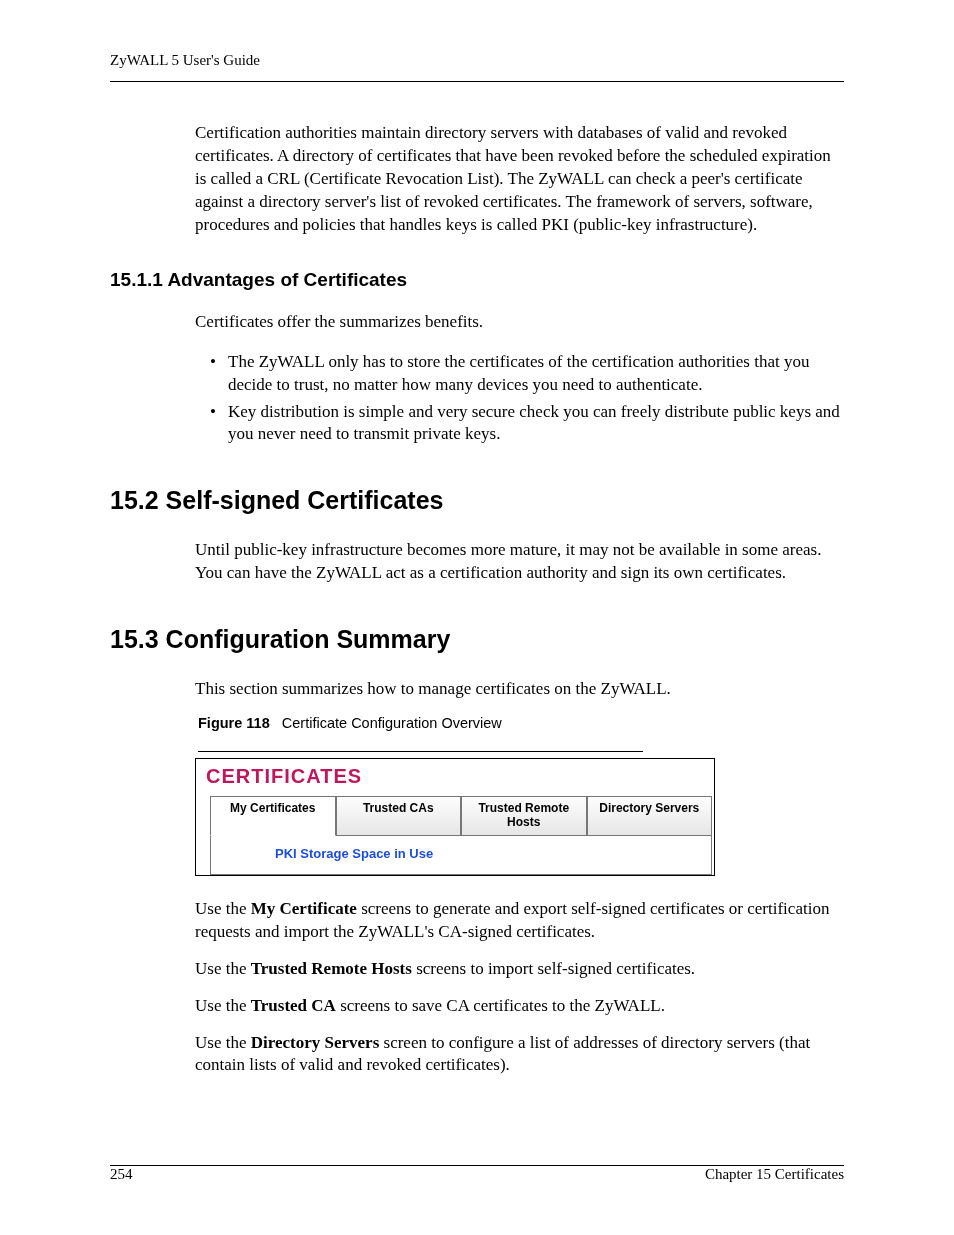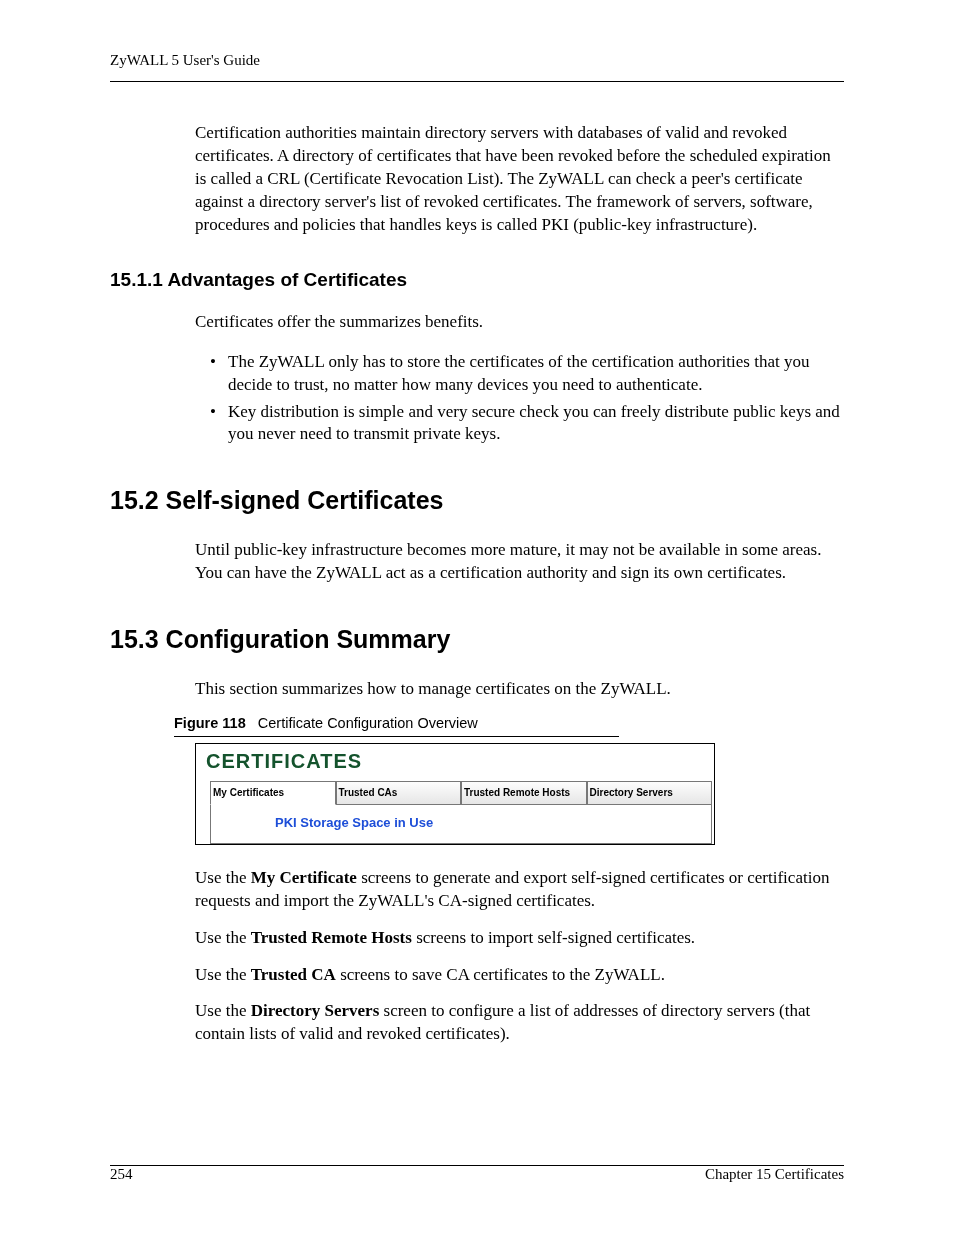--- a/index.html
+++ b/index.html
@@ -57,57 +57,58 @@
   }
   .bullet-list li::before {
     content: "•";
     position: absolute;
     left: 0;
     top: 0;
   }
   .figure-caption {
     font-family: Arial, Helvetica, sans-serif;
     font-size: 14.5px;
-    margin-left: 64px;
+    margin-left: 88px;
     margin-top: 10px;
     border-bottom: 1.5px solid #000;
-    padding-bottom: 5px;
+    padding-bottom: 20px;
     width: 445px;
   }
   .figure-caption .fig-label { font-weight: bold; }
   .cert-box {
     margin-left: 85px;
     width: 520px;
     border: 1.5px solid #000;
     margin-top: 6px;
     margin-bottom: 22px;
     box-sizing: border-box;
     background: #fff;
     overflow: hidden;
   }
   .cert-title {
     font-family: Arial, Helvetica, sans-serif;
     font-size: 20px;
     font-weight: bold;
-    color: #14532d;
+    color: #be185d;
     letter-spacing: 1px;
     padding: 6px 10px 8px 10px;
   }
   .tab-row {
     display: flex;
     margin-left: 14px;
     margin-right: 2px;
   }
   .tab {
     flex: 1;
     border: 1px solid #777;
     background: linear-gradient(#fdfdfd, #e6e6e6);
     font-family: Arial, Helvetica, sans-serif;
-    font-size: 10px;
-    font-weight: bold;
+    font-size: 12px;
+    font-weight: bold;
+    text-align: center;
     padding: 5px 2px;
     line-height: 1.15;
     box-sizing: border-box;
   }
   .tab.active {
     background: #fff;
     border-bottom: 1px solid #fff;
     position: relative;
     z-index: 2;
   }

